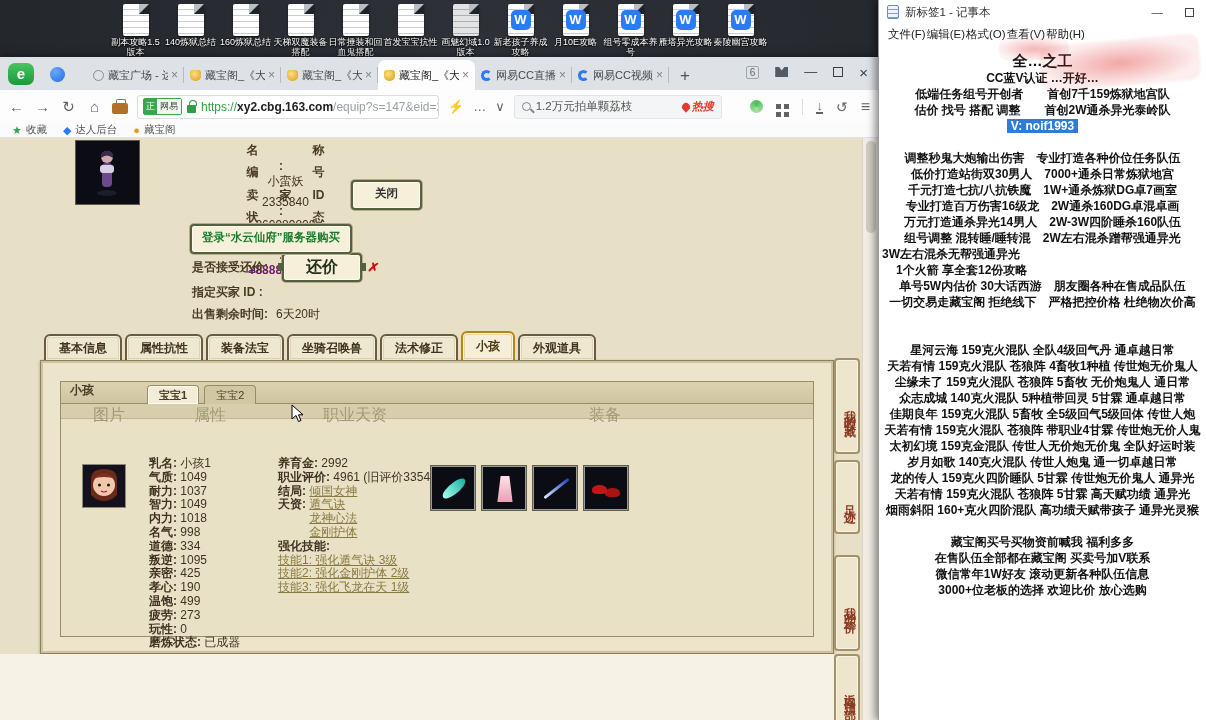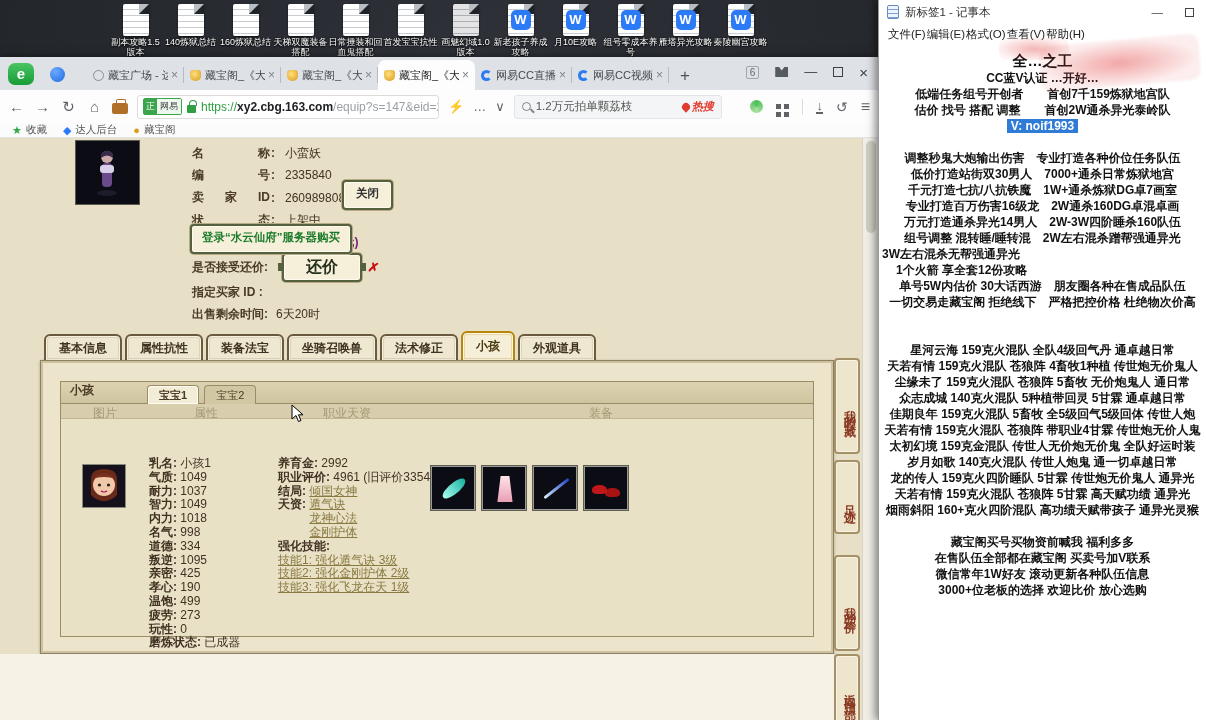--- a/index.html
+++ b/index.html
@@ -78,21 +78,21 @@
   .bm { display:flex; align-items:center; gap:4px; }
   .bm-ic { font-size:11px; line-height:11px; }
   .bm-star .bm-ic { color:#2eaa4a; }
   .bm-blue .bm-ic { color:#2b7bf6; }
   .bm-gold .bm-ic { color:#d9a11a; }
 
   
   .viewport { position:absolute; left:0; top:81px; width:878px; height:582px; background:#e7dfc6; overflow:hidden; }
   .char-img { position:absolute; left:75px; top:2px; width:65px; height:65px; background:#0c0c14; border:1px solid #5a5a52; }
   .info { position:absolute; left:192px; top:4px; font-size:12px; color:#4a3b24; }
-  .irow { height:22.3px; display:flex; align-items:center; }
+  .irow { height:22.3px; display:flex; align-items:center;flex-direction:column; }
   .irow .lbl { display:inline-block; width:78px; font-weight:bold; text-align:justify; text-align-last:justify; }
   .irow .colon { font-weight:bold; margin:0 10px 0 1px; }
   .irow .val { color:#41engaged3222; color:#413222; }
   .irow.price .val { color:#701a75; font-weight:bold; }
   .brow { height:28px; display:flex; align-items:center; }
   .brow .blab, .buyer-lab, .time-lab { font-weight:bold; }
   .btn-parch { background:#f6f0da; border:2px solid #55603f; border-radius:4px; padding:2px 22px; font-size:16px; font-weight:bold; color:#24301c;
                box-shadow:0 0 0 1px #b8ac84, inset 0 0 0 1px #fdfaf0; position:relative; margin-left:14px; }
   .btn-parch::before, .btn-parch::after { content:""; position:absolute; top:50%; margin-top:-4px; width:4px; height:8px; background:#55603f; }
   .btn-parch::before { left:-6px; } .btn-parch::after { right:-6px; }
@@ -107,21 +107,21 @@
   .gtab.active { border-color:#b8860b; height:31px; background:#f5eed8; box-shadow:inset 0 0 0 1px #fcf6e4, inset 0 0 0 2px #d9a73c55; color:#4a3a12; }
 
   .gpanel { position:absolute; left:40px; top:222px; width:794px; height:294px; background:#ece4cb; border:1px solid #8d7f5f;
             box-shadow:inset 0 0 0 2px #cdc1a0, 0 1px 3px rgba(0,0,0,.25); }
   .inner { position:absolute; left:19px; top:20px; width:754px; height:256px; border:1px solid #9b8c68; background:#e9e1c6; }
   .strip { height:22px; background:linear-gradient(#ddd3b2,#cfc4a0); border-bottom:1px solid #9b8c68; position:relative; }
   .strip-title { position:absolute; left:9px; bottom:4px; font-size:12px; font-weight:bold; color:#4a3b24; }
   .baby-tabs { position:absolute; left:86px; bottom:-1px; display:flex; gap:5px; }
   .btab { padding:2px 11px 1px; font-size:11px; color:#4a3b24; background:#d2c7a3; border:1px solid #9b8c68; border-bottom:none; border-radius:4px 4px 0 0; }
   .btab.active { background:#f3ecd6; font-weight:bold; box-shadow:inset 0 0 0 1px #fffdf2; }
-  .colrow { height:15px; background:#d8cead; border-bottom:1px solid #c3b793; position:relative; font-size:12px; color:#a39a77; }
+  .colrow { height:15px; background:#d8cead; border-bottom:1px solid #c3b793; position:relative; font-size:16px; color:#a39a77; }
   .colrow .col { position:absolute; top:1px; }
   .colrow .col:nth-of-type(1) { left:32px; }
   .colrow .col:nth-of-type(2) { left:133px; }
   .colrow .col:nth-of-type(3) { left:262px; }
   .colrow .col:nth-of-type(4) { left:528px; }
   .pcontent { position:relative; height:217px; font-size:12px; color:#413222; }
   .portrait { position:absolute; left:21px; top:45px; width:44px; height:44px; background:#14101c; border:1px solid #8a8a7a; }
   .stats { position:absolute; left:88px; top:38px; line-height:13.8px; }
   .stats .sl { font-weight:bold; }
   .midcol { position:absolute; left:217px; top:38px; line-height:13.8px; }
@@ -143,21 +143,21 @@
   .st2 { top:322px; height:74px; }
   .st3 { top:417px; height:96px; }
   .st4 { top:516px; height:72px; }
   .pgscroll { position:absolute; left:862px; top:0; width:16px; height:582px; background:#efede5; border-left:1px solid #d8d4c8; }
   .pgthumb { position:absolute; left:3px; top:3px; width:10px; height:92px; background:#cfccc0; border-radius:5px; }
 
   .pagebottom { position:absolute; left:0; top:516px; width:834px; height:66px; background:#f6f2e5; }
   .fbtn { position:absolute; top:42px; height:30px; background:#f6f0da; border:2px solid #55603f; border-radius:4px; padding:4px 10px;
           font-size:11.5px; font-weight:bold; color:#333; box-shadow:0 0 0 1px #b8ac84, inset 0 0 0 1px #fdfaf0; white-space:nowrap; }
   .fbtn.green { left:190px; color:#1a7a2a;margin-top:44px; }
-  .fbtn.plain { left:342px; padding:4px 12px; }
+  .fbtn.plain { left:351px; padding:4px 22px; }
 
   .cursor { position:absolute; left:291px; top:266px; }
 
   
   .notepad { position:absolute; left:878px; top:0; width:328px; height:720px; background:#fff; border-left:1px solid #9a9a9a; box-shadow:-3px 0 8px rgba(0,0,0,.45); }
   .np-title { height:24px; display:flex; align-items:center; padding:0 8px; gap:6px; font-size:11.5px; color:#333; }
   .np-ic { width:12px; height:14px; background:repeating-linear-gradient(#eef4ff 0 3px, #7aa4d8 3px 4px); border:1px solid #6a8db8; border-radius:2px; }
   .np-controls { margin-left:auto; display:flex; align-items:center; gap:22px; color:#444; padding-right:4px; }
   .np-max { width:9px; height:9px; border:1.2px solid #444; }
   .np-menu { height:20px; display:flex; align-items:center; gap:1px; padding:0 9px; font-size:11.5px; color:#222; }

